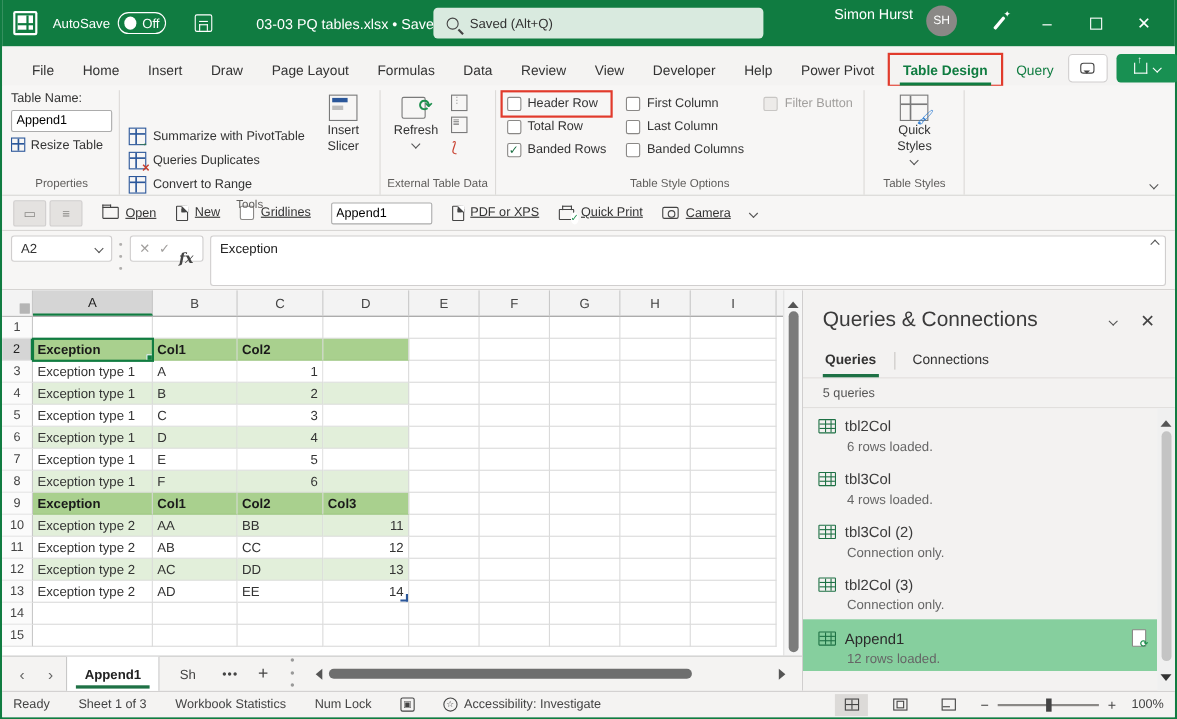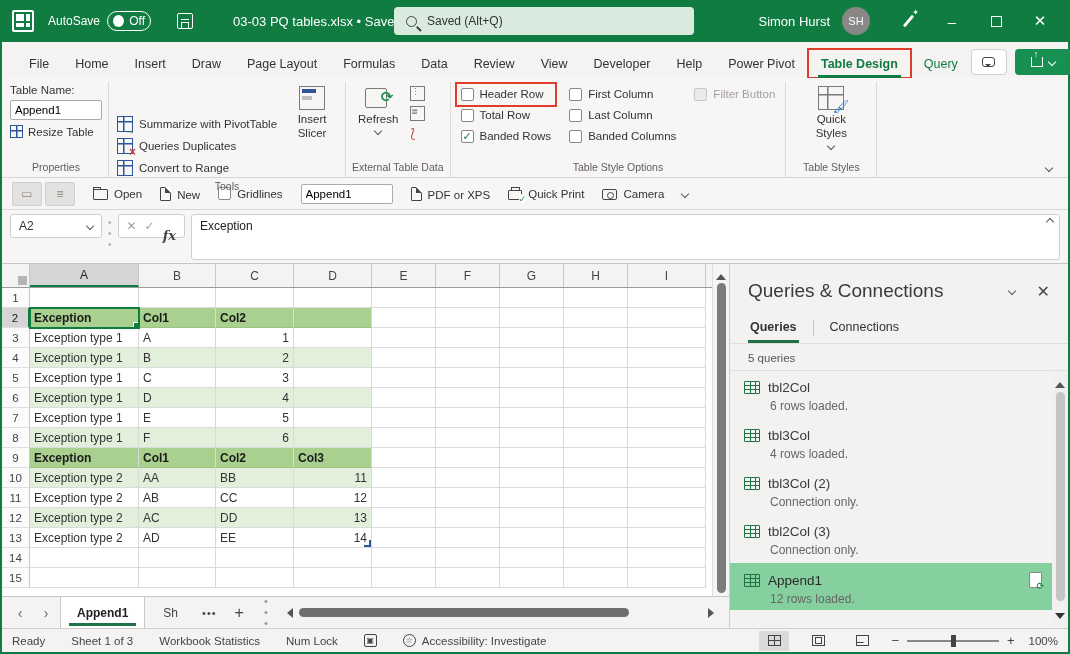--- a/index.html
+++ b/index.html
@@ -18,21 +18,21 @@
   .toggle { width:44px; height:20px; border:1.5px solid #fff; border-radius:10px; display:flex; align-items:center; padding:0 5px; gap:5px; }
   .knob { width:12px; height:12px; border-radius:50%; background:#fff; }
   .toggle-txt { font-size:12px; }
   .save-ic { width:16px; height:16px; border:1.7px solid #fff; border-radius:2px; position:relative; margin:0 12px; }
   .save-ic::before { content:""; position:absolute; left:3px; right:3px; top:0; height:5px; border-bottom:1.7px solid #fff; }
   .save-ic::after { content:""; position:absolute; left:3px; right:3px; bottom:0; height:5px; border:1.7px solid #fff; border-bottom:none; }
   .fname { font-size:13px; margin:0 6px 0 28px; white-space:nowrap; }
   .searchbox { position:absolute; left:392px; top:7px; width:300px; height:28px; background:#D9EADF; border-radius:4px; display:flex; align-items:center; padding:0 12px; color:#333; gap:10px; }
   .search-glyph { width:11px; height:11px; border:1.6px solid #444; border-radius:50%; position:relative; }
   .search-glyph::after { content:""; position:absolute; width:6px; height:1.6px; background:#444; transform:rotate(45deg); left:9px; top:11px; }
-  .tb-right { margin-left:auto; display:flex; align-items:center; gap:4px; }
+  .tb-right { margin-left:auto; display:flex; align-items:flex-start; gap:4px; }
   .user { font-size:13px; margin-right:8px; }
   .avatar { width:28px; height:28px; border-radius:50%; background:#8A8886; color:#fff; display:flex; align-items:center; justify-content:center; font-size:11px; margin-right:14px; }
   .tb-btn { width:40px; height:32px; display:flex; align-items:center; justify-content:center; font-size:15px; color:#fff; }
   .maxi { width:11px; height:11px; border:1.4px solid #fff; }
   .pen-ic { width:18px; height:18px; position:relative; }
   .pen-ic::before { content:""; position:absolute; width:3px; height:14px; background:#fff; left:8px; top:2px; transform:rotate(40deg); border-radius:1px; }
   .pen-ic::after { content:"✦"; position:absolute; right:-2px; top:-4px; font-size:8px; }
 
   
   .tabsrow { height:36px; background:#F4F3F2; display:flex; align-items:flex-end; padding:0 6px 0 14px; flex:0 0 auto; }
@@ -85,21 +85,21 @@
   .cbrow.disabled .cb { background:#EDEBE9; border-color:#C8C6C4; }
   .cbrow.annotated { outline:2.5px solid #E13B2C; outline-offset:4px; }
   .qs-ic { border:1.5px solid #7A7A7A; background:linear-gradient(#7A7A7A,#7A7A7A) 0 7px/100% 1.5px no-repeat, linear-gradient(#7A7A7A,#7A7A7A) 8px 0/1.5px 100% no-repeat; }
   .qs-ic::after { content:"🖌"; position:absolute; right:-6px; bottom:-6px; font-size:13px; color:#2B7CD3; }
   .ribbon-collapse { position:absolute; right:16px; bottom:6px; }
 
   
   .qat { height:32px; background:#F7F6F5; border-bottom:1px solid #D8D6D4; display:flex; align-items:center; gap:18px; padding:0 10px; flex:0 0 auto; }
   .qat-toggles { display:flex; gap:3px; }
   .qat-tg { width:30px; height:24px; background:#E4E2E0; border:1px solid #D0CECE; border-radius:2px; display:flex; align-items:center; justify-content:center; color:#8A8886; }
-  .qat-item { display:flex; align-items:flex-end; gap:6px; font-size:11.5px; white-space:nowrap; }
+  .qat-item { display:flex; align-items:flex-start; gap:6px; font-size:11.5px; white-space:nowrap;text-decoration:underline; }
   .qat-input { width:92px; height:20px; border:1px solid #ACACAC; background:#fff; font-size:11.5px; padding:1px 4px; border-radius:2px; }
   .folder-ic { width:15px; height:11px; border:1.4px solid #444; border-radius:1px; position:relative; }
   .folder-ic::before { content:""; position:absolute; top:-3px; left:-1px; width:6px; height:2px; border:1.4px solid #444; border-bottom:none; }
   .page-ic { width:11px; height:14px; border:1.4px solid #444; border-radius:1px; position:relative; }
   .page-ic::after { content:""; position:absolute; right:-1px; top:-1px; border:3px solid #fff; border-left-color:#444; border-bottom-color:#444; }
   .printer-ic { width:14px; height:10px; border:1.4px solid #444; border-radius:1px; position:relative; margin-top:3px; }
   .printer-ic::before { content:""; position:absolute; left:2px; top:-4px; width:7px; height:3px; border:1.4px solid #444; border-bottom:none; }
   .printer-ic.qp::after { content:"✓"; position:absolute; right:-5px; bottom:-5px; color:#1E8F4E; font-size:9px; font-weight:bold; background:#fff; border-radius:50%; }
   .camera-ic { width:15px; height:11px; border:1.4px solid #444; border-radius:2px; position:relative; }
   .camera-ic::after { content:""; position:absolute; left:4px; top:2px; width:5px; height:5px; border:1.3px solid #444; border-radius:50%; }
@@ -150,21 +150,21 @@
   .sheettab.active::after { content:""; position:absolute; left:8px; right:8px; bottom:2px; height:3px; background:#1E7145; }
   .tab-more { color:#444; font-size:11px; padding:0 6px; letter-spacing:1px; }
   .tab-add { font-size:16px; color:#444; padding:0 10px; }
   .strip-dots { color:#999; font-size:11px; padding:0 8px; line-height:1; }
   .hscroll { flex:1; display:flex; align-items:center; gap:6px; padding:0 4px; }
   .htrack { flex:1; height:10px; display:flex; align-items:center; }
   .hthumb { height:9px; width:82%; background:#6E6E6E; border-radius:5px; }
 
   
   .panel { flex:1 1 auto; background:#F3F2F1; display:flex; flex-direction:column; min-width:0; }
-  .panel-head { display:flex; align-items:center; padding:16px 14px 10px 18px; }
+  .panel-head { display:flex; align-items:flex-end; padding:16px 14px 10px 18px; }
   .panel-title { font-size:19px; color:#3B3B3B; }
   .panel-head-icons { margin-left:auto; display:flex; gap:22px; align-items:center; padding-right:4px; }
   .pclose { font-size:16px; color:#444; }
   .panel-tabs { display:flex; align-items:center; padding:0 0 0 18px; gap:0; border-bottom:1px solid #E1DFDD; }
   .ptab { font-size:12.5px; color:#333; padding:8px 2px 9px; position:relative; }
   .ptab.active { font-weight:bold; }
   .ptab.active::after { content:""; position:absolute; left:0; right:0; bottom:0; height:3px; background:#1E7145; }
   .ptab-sep { width:1px; height:16px; background:#C8C6C4; margin:0 14px; }
   .pcount { font-size:11.5px; color:#555; padding:8px 18px 6px; border-bottom:1px solid #E1DFDD; }
   .qlist-zone { flex:1; display:flex; min-height:0; position:relative; }

